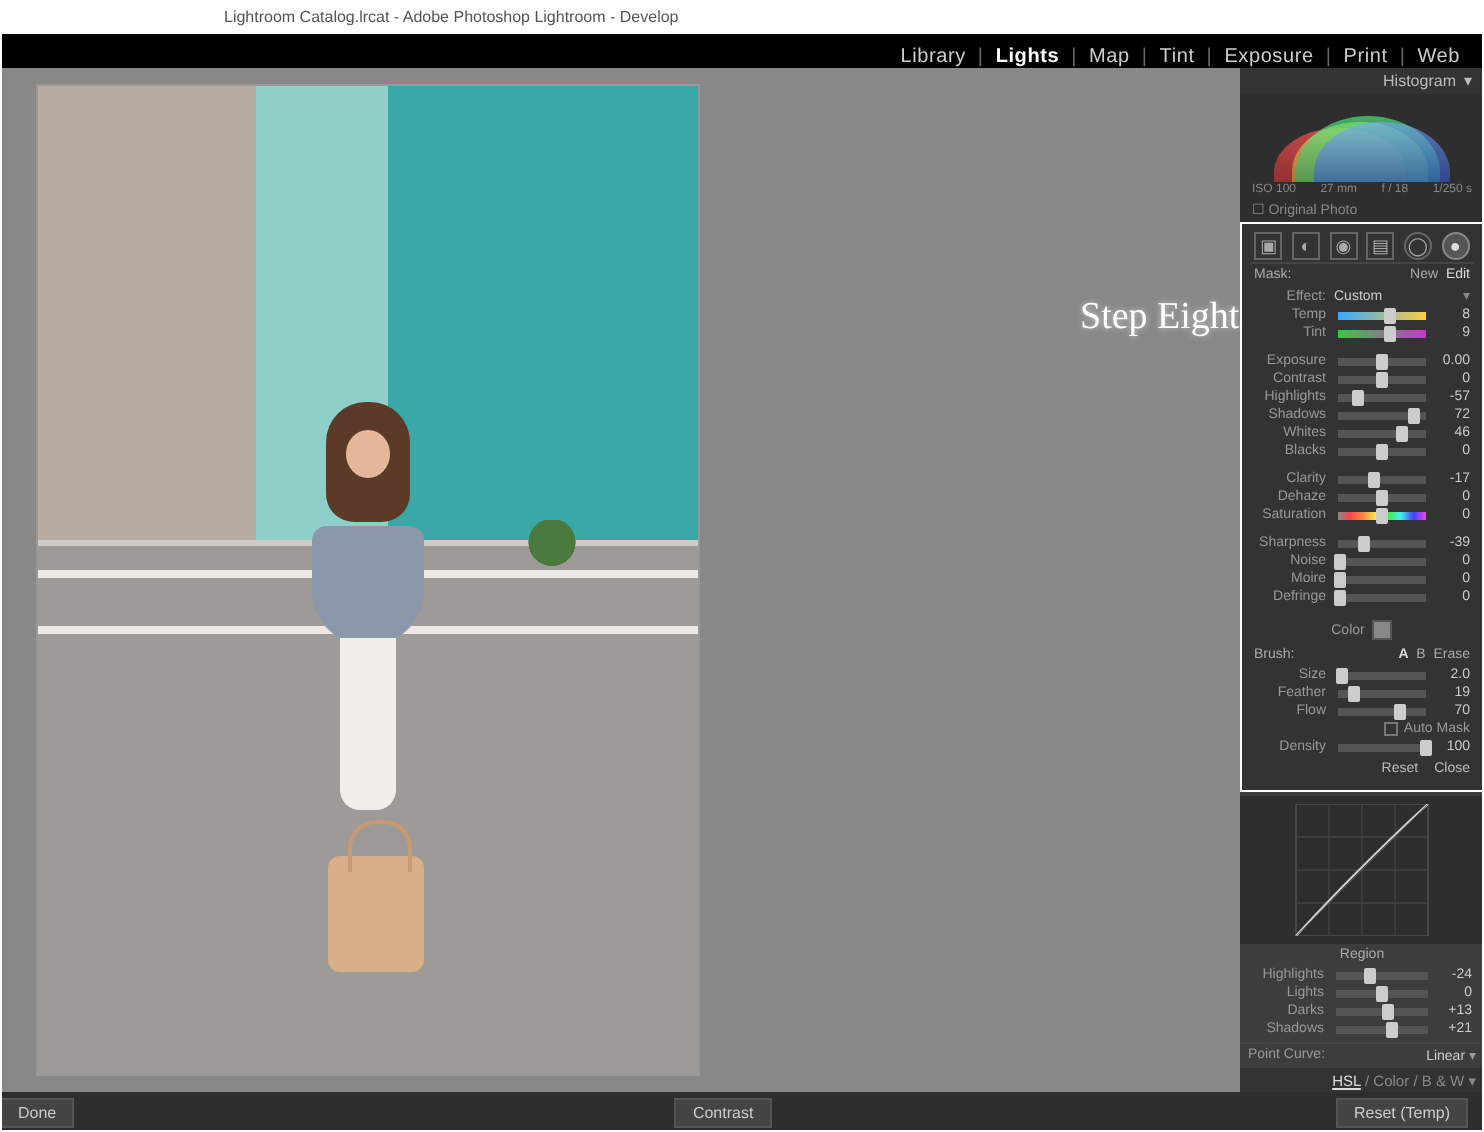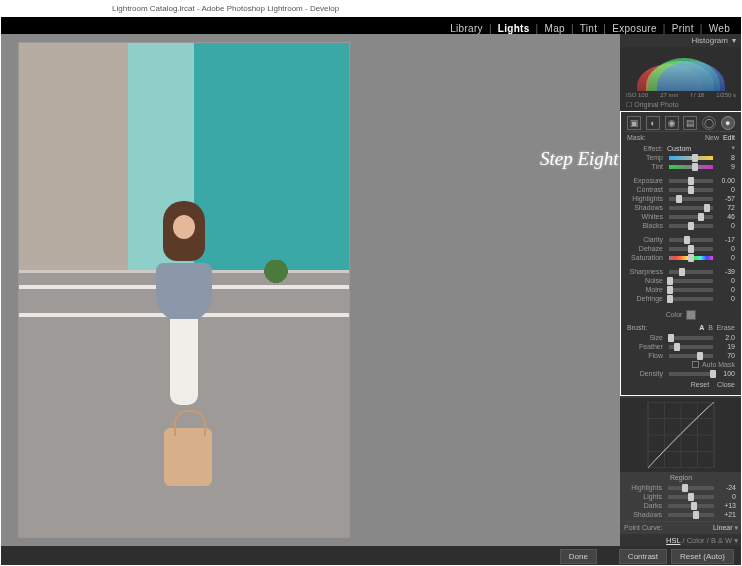--- a/index.html
+++ b/index.html
@@ -24,21 +24,21 @@
   .ground::after { top: 40px; }
   .plant { position:absolute; left:74%; top:44%; width:26px; height:28px; background: radial-gradient(circle at 50% 40%, #4a7a3c 0 55%, transparent 56%); }
   
   .person { position:absolute; left:50%; top:32%; transform:translateX(-50%); width:60px; height:240px; }
   .hair { width:42px; height:60px; background:#5b3a28; border-radius: 20px 20px 14px 14px; margin:0 auto; }
   .face { width:22px; height:24px; background:#e6b89a; border-radius:50%; margin:-46px auto 0; position:relative; z-index:1; }
   .top-garment { width:56px; height:60px; background:#8a98aa; margin:24px auto 0; border-radius:8px 8px 30px 30px; }
   .pants { width:28px; height:86px; background:#f0eee9; margin:-4px auto 0; border-radius:0 0 10px 10px; }
   .bag { position:absolute; left:44%; top:78%; width:48px; height:58px; background:#d7b08a; border-radius:6px; }
   .bag::before { content:""; position:absolute; top:-18px; left:10px; width:28px; height:24px; border:2px solid #c79a72; border-bottom:none; border-radius:14px 14px 0 0; }
-  .step-label { position:absolute; left:540px; top:148px; color:#fff; font-family: 'Brush Script MT', cursive; font-size:19px; font-style:italic; text-shadow:0 0 3px rgba(255,255,255,.6); }
+  .step-label { position:absolute; left:540px; top:148px; color:#fff; font-family: 'Brush Script MT', cursive; font-size:19px; text-shadow:0 0 3px rgba(255,255,255,.6); }
   
   .panel { width: 122px; background: #3d3d3d; display:flex; flex-direction:column; overflow:hidden; }
   .panel-header { background:#333; height:14px; font-size:8px; text-align:right; padding:2px 6px; color:#bbb; }
   .panel-header .tri { float:right; margin-left:4px; }
   .histogram { height:58px; background:#2e2e2e; position:relative; padding: 6px 6px 1px; }
   .histo-body { height:38px; position:relative; overflow:hidden; }
   .peak { position:absolute; bottom:0; border-radius: 60% 60% 0 0 / 100% 100% 0 0; }
   .peak.r { left:10%; width:60%; height:70%; background: linear-gradient(to top, #b33, #f55); opacity:.7; }
   .peak.g { left:20%; width:65%; height:88%; background: linear-gradient(to top, #2a6, #5f8); opacity:.6; }
   .peak.b { left:28%; width:62%; height:80%; background: linear-gradient(to top, #35c, #7af); opacity:.6; }
@@ -68,21 +68,21 @@
   .chk { display:flex; align-items:center; justify-content:flex-end; font-size:7px; color:#999; padding:1px 2px 1px 0; gap:3px; }
   .chk .box { width:7px; height:7px; border:1px solid #777; }
   .rc-row { display:flex; justify-content:flex-end; font-size:7px; color:#bbb; padding:3px 2px; gap:8px; }
   .curve { height:74px; background:#2e2e2e; padding:4px; margin-top:2px; }
   .curve svg { width:100%; height:100%; }
   .region { padding:2px 4px; font-size:7px; color:#999; }
   .reg-title { text-align:center; color:#aaa; margin-bottom:2px; }
   .pc-row { display:flex; justify-content:space-between; font-size:7px; padding:2px 4px; color:#999; border-top:1px solid #444; }
   .hsl-hdr { font-size:7.5px; text-align:right; padding:2px 4px; color:#888; background:#333; }
   .hsl-hdr .act { color:#ddd;text-decoration:underline; }
-  .bottom-bar { height:20px; background:#2e2e2e; display:flex; justify-content:flex-end; align-items:center; padding-right:8px; gap:4px; }
+  .bottom-bar { height:20px; background:#2e2e2e; display:flex; justify-content:space-between; align-items:center; padding-right:8px; gap:4px; }
   .bottom-bar .btn { background:#444; color:#ccc; font-size:8px; padding:2px 8px; border:1px solid #555; cursor:pointer; }
   .bottom-bar .done { margin-right: 18px; }
   .wh-border { position:absolute; border:1px solid #fff; pointer-events:none; }
   .wh-main { left:0; top:16px; right:0; bottom:0; }
 </style>
 </head>
 <body>
 
 <div class="top-bar">
   <span>Lightroom Catalog.lrcat - Adobe Photoshop Lightroom - Develop</span>
@@ -375,17 +375,17 @@
     <div class="hsl-hdr">
       <span class="act">HSL</span> / <span>Color</span> / <span>B &amp; W</span> ▾
     </div>
 
   </div>
 </div>
 
 <div class="bottom-bar">
   <span class="btn done">Done</span>
   <span class="btn">Contrast</span>
-  <span class="btn">Reset (Auto)</span>
+  <span class="btn">Reset (Temp)</span>
 </div>
 
 <div class="step-label">Step Eight</div>
 <div class="wh-border wh-main"></div>
 
 </body></html>

